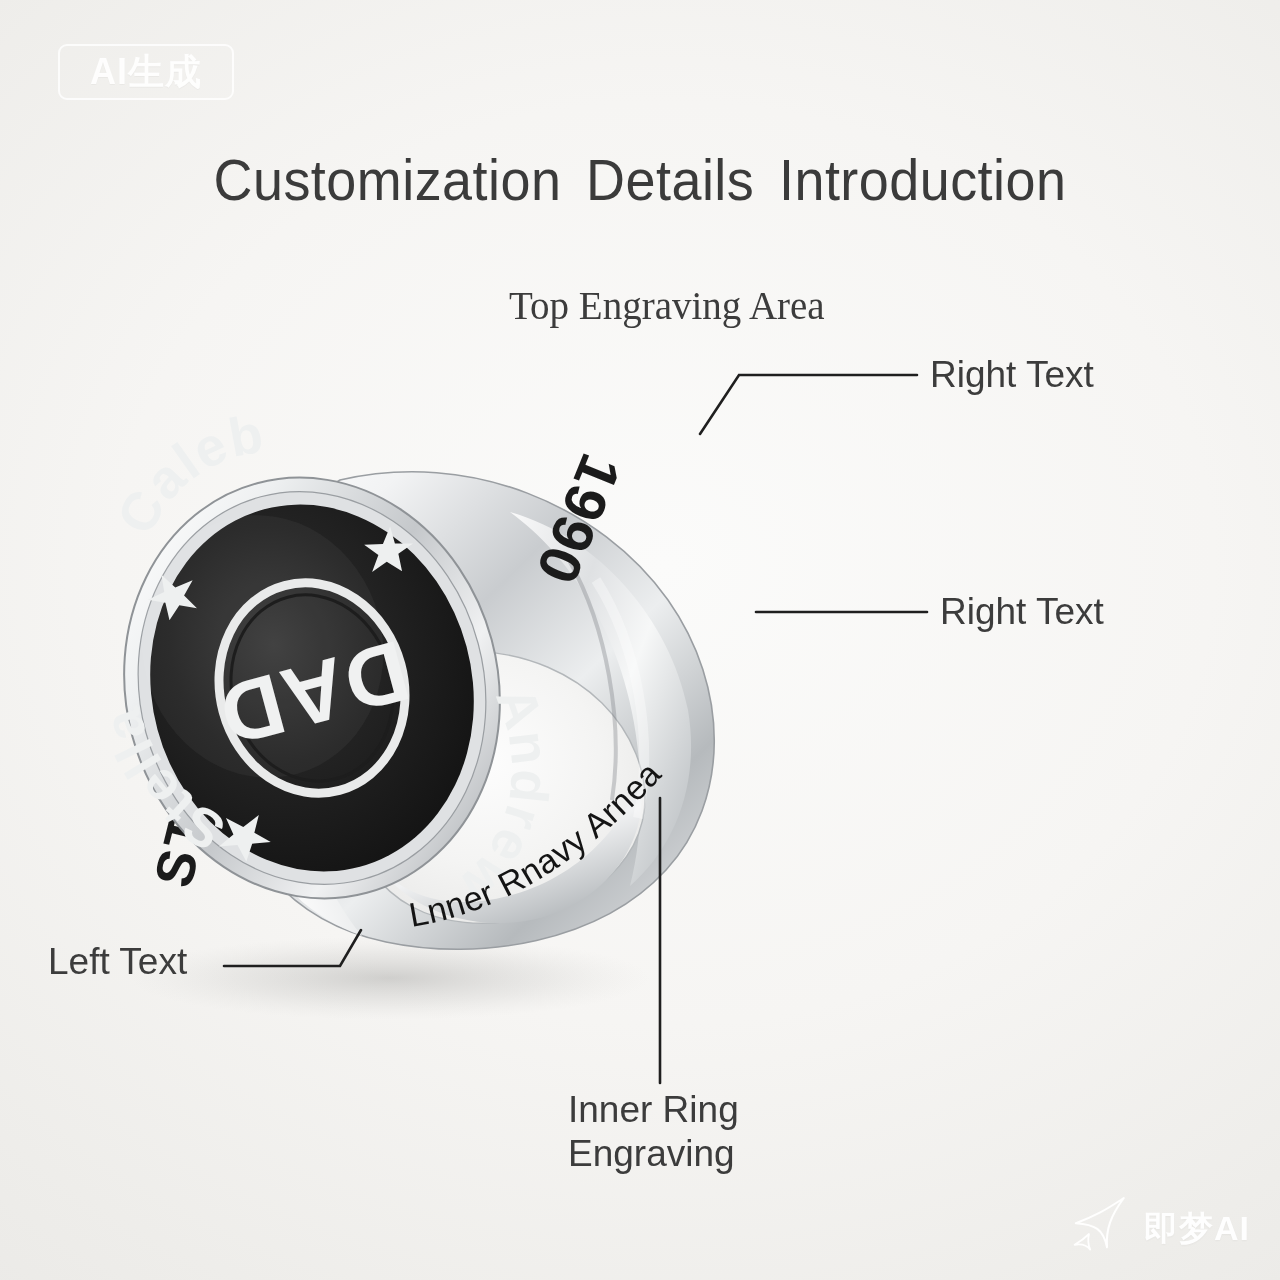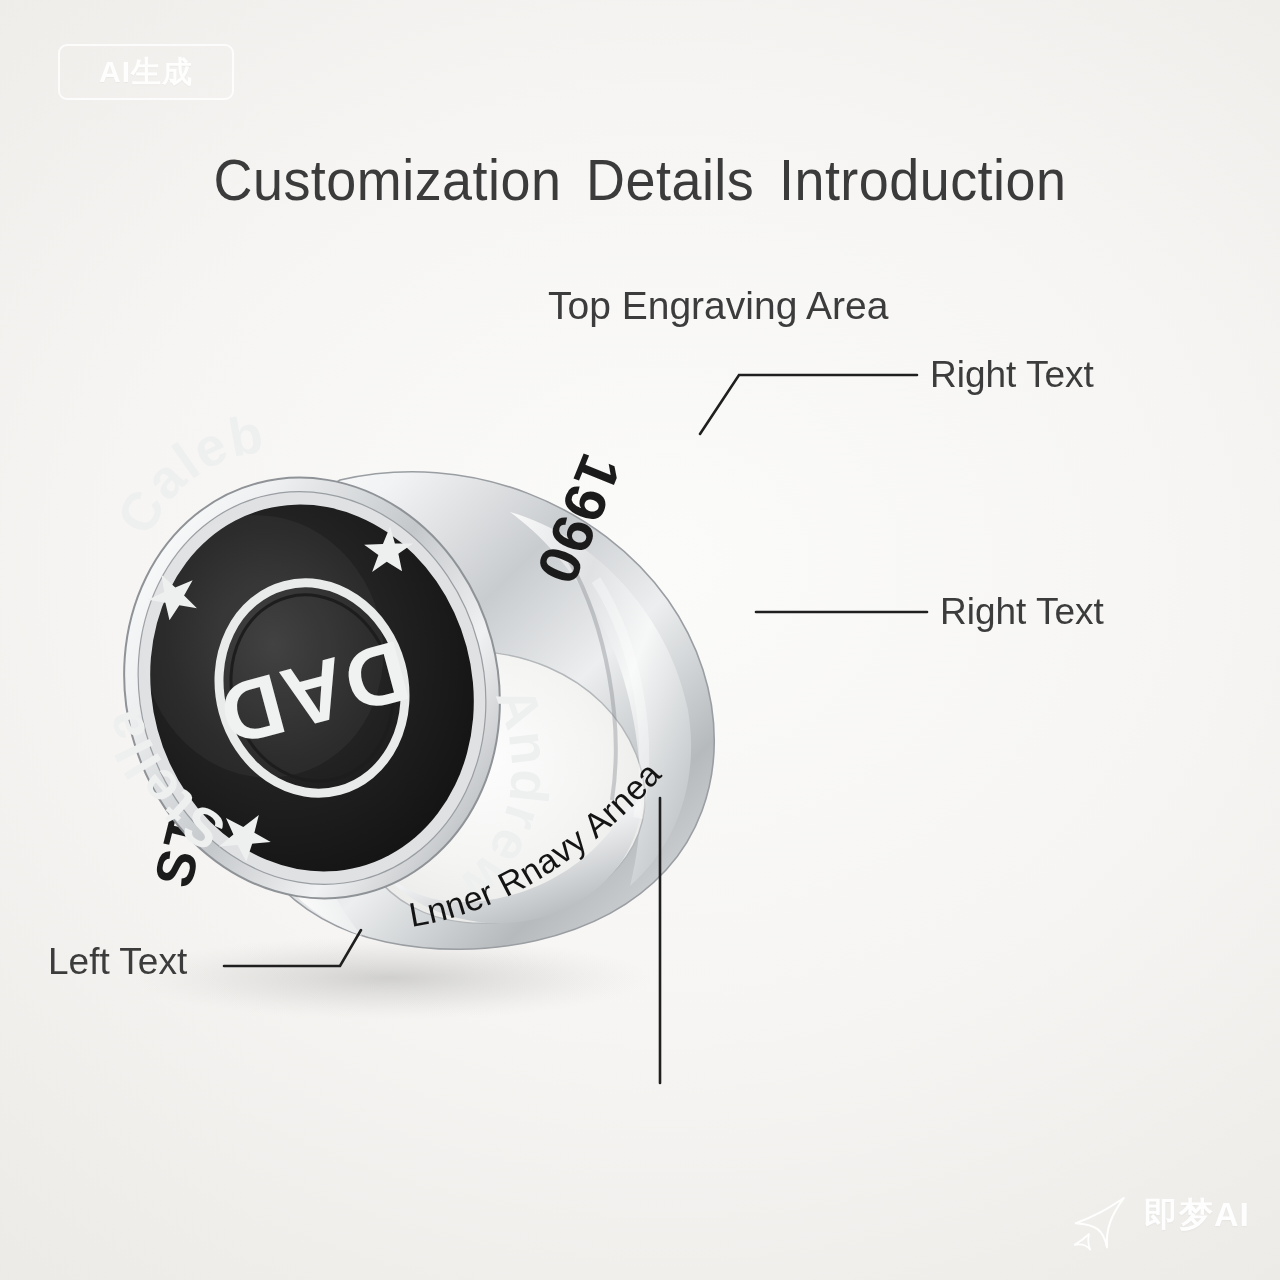--- a/index.html
+++ b/index.html
@@ -26,31 +26,31 @@
     top: 44px;
     width: 172px;
     height: 52px;
     border: 2px solid rgba(255,255,255,0.80);
     border-radius: 9px;
     display: flex;
     align-items: center;
     justify-content: center;
     gap: 4px;
     color: rgba(255,255,255,0.92);
-    font-size: 30px;
+    font-size: 36px;
     font-weight: bold;
     letter-spacing: 1px;
     text-shadow: 0 1px 1px rgba(0,0,0,0.035);
   }
   .wm-bottomright {
     position: absolute;
     right: 30px;
     bottom: 28px;
     display: flex;
-    align-items: flex-start;
+    align-items: flex-end;
     gap: 10px;
     color: rgba(255,255,255,0.95);
     font-size: 34px;
     font-weight: bold;
     letter-spacing: 1px;
     text-shadow: 0 1px 2px rgba(0,0,0,0.04);
   }
   .wm-star { width: 66px; height: 60px; display:block; }
 
   
@@ -71,21 +71,21 @@
   }
 
   
   .label {
     position: absolute;
     color: #3c3c3c;
     font-size: 37px;
     line-height: 1.18;
     white-space: pre-line;
   }
-  .label-top-engraving { left: 548px; top: 283px; font-size: 39px; }
+  .label-top-engraving { left: 509px; top: 283px; font-size: 39px; font-family: Liberation Serif, serif; }
   .label-right-text-1  { left: 930px; top: 353px; }
   .label-right-text-2  { left: 940px; top: 590px; }
   .label-left-text     { left: 48px;  top: 940px; text-align: center; }
   .label-inner-ring    { left: 568px; top: 1088px; text-align: left; }
 
   
   .leaders {
     position: absolute;
     left: 0; top: 0;
     width: 1280px; height: 1280px;
@@ -274,20 +274,22 @@
   </svg>
 
   <div class="label label-top-engraving">Top Engraving Area</div>
 
   <div class="label label-right-text-1">Right Text</div>
 
   <div class="label label-right-text-2">Right Text</div>
 
   <div class="label label-left-text">Left Text</div>
 
+  <div class="label label-inner-ring">Inner Ring
+Engraving</div>
 
   <div class="wm-bottomright">
     <svg class="wm-star" viewBox="0 0 100 100">
       <path d="M88 10 C 58 30, 40 40, 8 52 C 40 54, 54 62, 60 92 C 58 62, 66 40, 88 10 Z" fill="none" stroke="rgba(255,255,255,0.95)" stroke-width="3.5" stroke-linejoin="round"></path>
       <path d="M30 70 C 22 78, 16 82, 6 88 C 18 86, 26 88, 32 96 C 28 86, 28 78, 30 70 Z" fill="none" stroke="rgba(255,255,255,0.95)" stroke-width="3" stroke-linejoin="round"></path>
     </svg>
     <span>即梦AI</span>
   </div>
 
 </div>

